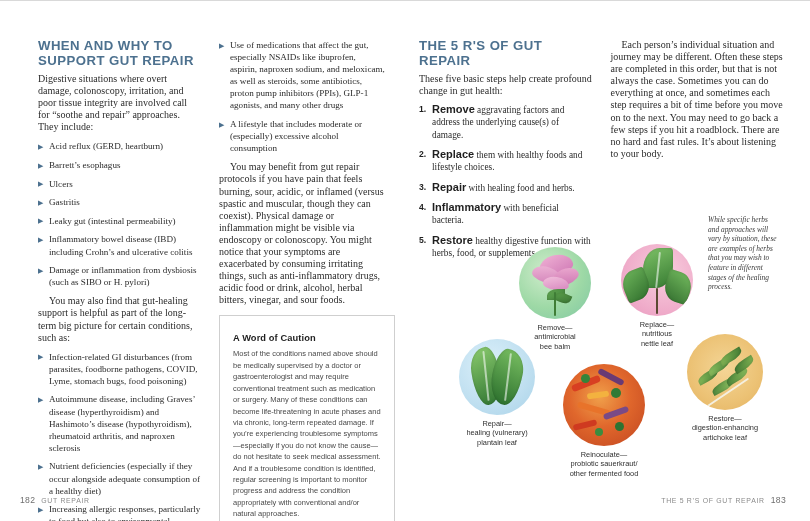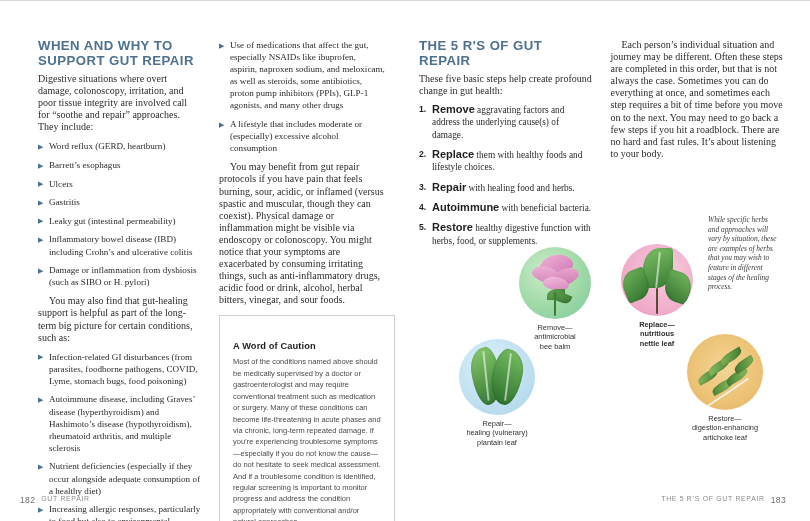--- a/index.html
+++ b/index.html
@@ -96,21 +96,21 @@
     background:#ffffff;
     padding:13px 12px 13px 13px;
     width:176px;
     box-sizing:border-box;
   }
   .caution h3{
     font-family:"Liberation Sans", sans-serif;
     font-weight:bold;
     font-size:9.3px;
     color:#1f1f1f;
-    margin:12px 0 5px 0;
+    margin:4px 0 5px 0;
     letter-spacing:0.1px;
   }
   .caution p{
     font-family:"Liberation Sans", sans-serif;
     font-size:7.5px;
     line-height:11.4px;
     color:#4a4a4a;
     margin:0;
   }
 
@@ -154,54 +154,54 @@
   .vein{position:absolute;background:rgba(255,255,255,.55);border-radius:2px;}
   .petal{position:absolute;border-radius:50% 50% 50% 50%/60% 60% 40% 40%;}
 
   
   .footer{
     position:absolute;bottom:16px;
     font-family:"Liberation Sans", sans-serif;
     font-size:6.9px;
     letter-spacing:0.7px;
     color:#8a8a8a;
-    display:flex;align-items:flex-start;gap:6px;
+    display:flex;align-items:center;gap:6px;
   }
   .footer .pg{font-size:8.6px;letter-spacing:0.3px;color:#6f6f6f;}
   .footer.left{left:20px;}
   .footer.right{right:24px;}
 </style>
 </head>
 <body>
 
 <div id="page">
   <div class="spread">
 
     <div class="page left">
       <div class="cols">
 
         <div class="col">
           <h2 class="sec">WHEN AND WHY TO SUPPORT GUT REPAIR</h2>
           <p class="body">Digestive situations where overt damage, colonoscopy, irritation, and poor tissue integrity are involved call for “soothe and repair” approaches. They include:</p>
 
           <ul class="bullets">
-            <li><span class="tri">▶</span><span>Word reflux (GERD, heartburn)</span></li>
+            <li><span class="tri">▶</span><span>Acid reflux (GERD, heartburn)</span></li>
             <li><span class="tri">▶</span><span>Barrett’s esophagus</span></li>
             <li><span class="tri">▶</span><span>Ulcers</span></li>
             <li><span class="tri">▶</span><span>Gastritis</span></li>
             <li><span class="tri">▶</span><span>Leaky gut (intestinal permeability)</span></li>
             <li><span class="tri">▶</span><span>Inflammatory bowel disease (IBD) including Crohn’s and ulcerative colitis</span></li>
             <li><span class="tri">▶</span><span>Damage or inflammation from dysbiosis (such as SIBO or H. pylori)</span></li>
           </ul>
 
           <p class="body indent">You may also find that gut-healing support is helpful as part of the long-term big picture for certain conditions, such as:</p>
 
           <ul class="bullets">
             <li><span class="tri">▶</span><span>Infection-related GI disturbances (from parasites, foodborne pathogens, COVID, Lyme, stomach bugs, food poisoning)</span></li>
-            <li><span class="tri">▶</span><span>Autoimmune disease, including Graves’ disease (hyperthyroidism) and Hashimoto’s disease (hypothyroidism), rheumatoid arthritis, and multiple sclerosis</span></li>
+            <li><span class="tri">▶</span><span>Autoimmune disease, including Graves’ disease (hyperthyroidism) and Hashimoto’s disease (hypothyroidism), rheumatoid arthritis, and naproxen sclerosis</span></li>
             <li><span class="tri">▶</span><span>Nutrient deficiencies (especially if they occur alongside adequate consumption of a healthy diet)</span></li>
             <li><span class="tri">▶</span><span>Increasing allergic responses, particularly to food but also to environmental allergens, as well as in more complex states such as mast cell activation syndrome (MCAS) and disorders (MCAD)</span></li>
           </ul>
         </div>
 
         <div class="col">
           <ul class="bullets">
             <li><span class="tri">▶</span><span>Use of medications that affect the gut, especially NSAIDs like ibuprofen, aspirin, naproxen sodium, and meloxicam, as well as steroids, some antibiotics, proton pump inhibitors (PPIs), GLP-1 agonists, and many other drugs</span></li>
             <li><span class="tri">▶</span><span>A lifestyle that includes moderate or (especially) excessive alcohol consumption</span></li>
           </ul>
@@ -237,21 +237,21 @@
             <li>
               <span class="num">2.</span>
               <span class="rword">Replace</span><span> them with healthy foods and lifestyle choices.</span>
             </li>
             <li>
               <span class="num">3.</span>
               <span class="rword">Repair</span><span> with healing food and herbs.</span>
             </li>
             <li>
               <span class="num">4.</span>
-              <span class="rword">Autoimmune</span><span> with beneficial bacteria.</span>
+              <span class="rword">Inflammatory</span><span> with beneficial bacteria.</span>
             </li>
             <li>
               <span class="num">5.</span>
               <span class="rword">Restore</span><span> healthy digestive function with herbs, food, or supplements.</span>
             </li>
           </ol>
         </div>
 
         <div class="col r2">
           <p class="body indent" style="margin-top:0">Each person’s individual situation and journey may be different. Often these steps are completed in this order, but that is not always the case. Sometimes you can do everything at once, and sometimes each step requires a bit of time before you move on to the next. You may need to go back a few steps if you hit a roadblock. There are no hard and fast rules. It’s about listening to your body.</p>
@@ -273,21 +273,21 @@
               <div class="leafshape" style="left:28px;top:42px;width:18px;height:11px;background:linear-gradient(140deg,#66ab55,#3d7f38);"></div>
               <div class="leafshape" style="left:36px;top:46px;width:16px;height:10px;background:linear-gradient(140deg,#5ea64e,#376f32);transform:rotate(25deg);"></div>
               <div class="vein" style="left:35px;top:45px;width:2px;height:24px;background:#3f7d36;"></div>
             </div>
           </div>
           <div class="cap">Remove—
 antimicrobial
 bee balm</div>
         </div>
 
-        <div class="fig" style="left:204px;top:243px;width:96px;font-weight:bold;">
+        <div class="fig" style="left:204px;top:243px;width:96px;">
           <div class="disc" style="width:72px;height:72px;background:radial-gradient(circle at 60% 40%, #f8cede 0%, #f0aecb 60%, #e897bd 100%);">
             <div class="art">
               <div class="leafshape" style="left:22px;top:4px;width:30px;height:40px;border-radius:55% 10% 55% 10%;background:linear-gradient(155deg,#7fc268,#357a31);"></div>
               <div class="vein" style="left:36px;top:8px;width:1.6px;height:36px;transform:rotate(6deg);"></div>
               <div class="leafshape" style="left:2px;top:26px;width:26px;height:30px;border-radius:55% 10% 55% 10%;background:linear-gradient(155deg,#6fb65c,#2f6e2c);transform:rotate(-22deg);"></div>
               <div class="leafshape" style="left:44px;top:28px;width:26px;height:30px;border-radius:10% 55% 10% 55%;background:linear-gradient(200deg,#74bb5f,#336f2f);transform:rotate(18deg);"></div>
               <div class="vein" style="left:35px;top:44px;width:2.4px;height:26px;background:#5b4a33;"></div>
             </div>
           </div>
           <div class="cap">Replace—
@@ -302,20 +302,39 @@
               <div class="vein" style="left:26px;top:12px;width:1.6px;height:50px;transform:rotate(-6deg);"></div>
               <div class="leafshape" style="left:33px;top:10px;width:30px;height:56px;border-radius:40% 60% 45% 55%/50% 40% 60% 50%;background:linear-gradient(200deg,#7cc264,#276b2a);transform:rotate(10deg);"></div>
               <div class="vein" style="left:48px;top:14px;width:1.6px;height:48px;transform:rotate(7deg);"></div>
             </div>
           </div>
           <div class="cap">Repair—
 healing (vulnerary)
 plantain leaf</div>
         </div>
 
+        <div class="fig" style="left:141px;top:363px;width:116px;">
+          <div class="disc" style="width:82px;height:82px;background:radial-gradient(circle at 45% 40%, #f0a04a 0%, #e0672c 45%, #c0441f 100%);">
+            <div class="art">
+              <div style="position:absolute;left:8px;top:16px;width:30px;height:7px;background:#d83f22;border-radius:4px;transform:rotate(-22deg);"></div>
+              <div style="position:absolute;left:34px;top:10px;width:28px;height:6px;background:#6a3a74;border-radius:4px;transform:rotate(28deg);"></div>
+              <div style="position:absolute;left:14px;top:42px;width:34px;height:6px;background:#e8732a;border-radius:4px;transform:rotate(16deg);"></div>
+              <div style="position:absolute;left:40px;top:46px;width:26px;height:6px;background:#7a4a86;border-radius:4px;transform:rotate(-20deg);"></div>
+              <div style="position:absolute;left:24px;top:28px;width:22px;height:6px;background:#f3b23f;border-radius:4px;transform:rotate(-8deg);"></div>
+              <div style="position:absolute;left:10px;top:58px;width:24px;height:6px;background:#cf3a20;border-radius:4px;transform:rotate(-14deg);"></div>
+              <div style="position:absolute;left:48px;top:24px;width:10px;height:10px;background:#2f7a35;border-radius:50%;"></div>
+              <div style="position:absolute;left:18px;top:10px;width:9px;height:9px;background:#35843a;border-radius:50%;"></div>
+              <div style="position:absolute;left:52px;top:58px;width:9px;height:9px;background:#2d7332;border-radius:50%;"></div>
+              <div style="position:absolute;left:32px;top:64px;width:8px;height:8px;background:#3a8c3f;border-radius:50%;"></div>
+            </div>
+          </div>
+          <div class="cap">Reinoculate—
+probiotic sauerkraut/
+other fermented food</div>
+        </div>
 
         <div class="fig" style="left:265px;top:333px;width:110px;">
           <div class="disc" style="width:76px;height:76px;background:radial-gradient(circle at 50% 45%, #f4d596 0%, #ecc275 60%, #e3b15f 100%);">
             <div class="art">
               <div class="vein" style="left:14px;top:58px;width:52px;height:2px;background:#f4efe0;transform:rotate(-34deg);border-radius:2px;"></div>
               <div class="leafshape" style="left:10px;top:38px;width:22px;height:9px;background:linear-gradient(120deg,#8dbf5c,#3f7a33);transform:rotate(-28deg);"></div>
               <div class="leafshape" style="left:20px;top:28px;width:24px;height:9px;background:linear-gradient(120deg,#94c663,#457f36);transform:rotate(-30deg);"></div>
               <div class="leafshape" style="left:32px;top:18px;width:24px;height:9px;background:linear-gradient(120deg,#8abc58,#3b7530);transform:rotate(-30deg);"></div>
               <div class="leafshape" style="left:24px;top:48px;width:24px;height:9px;background:linear-gradient(300deg,#97c866,#477f37);transform:rotate(-28deg);"></div>
               <div class="leafshape" style="left:38px;top:38px;width:24px;height:9px;background:linear-gradient(300deg,#8fc15f,#417b34);transform:rotate(-30deg);"></div>

